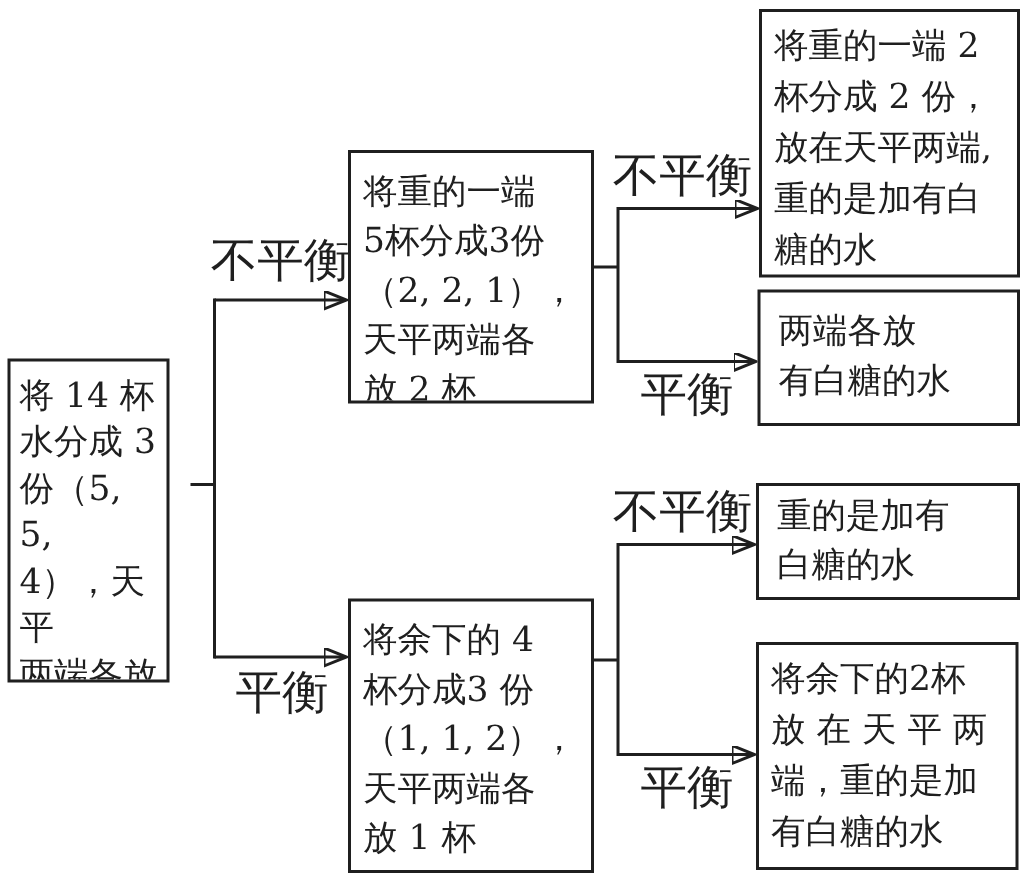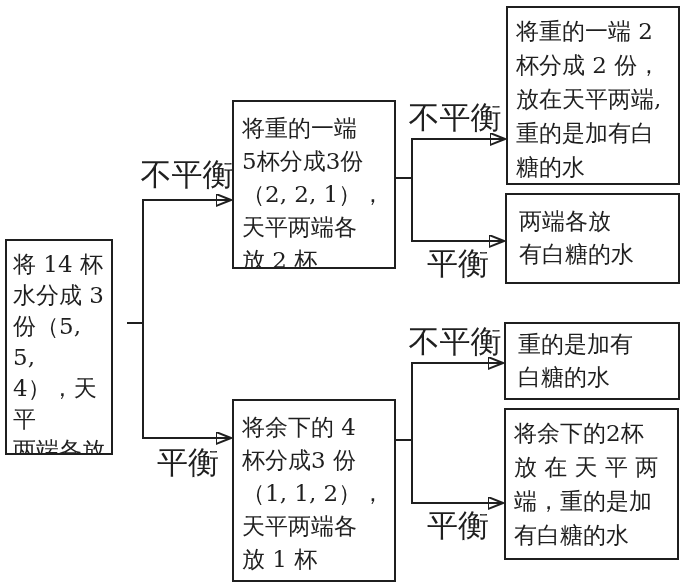--- a/index.html
+++ b/index.html
@@ -32,21 +32,21 @@
     font-size: 23px;
     overflow: hidden;
     text-align: left;
   }
   .n-root       { left: 5px;   top: 239px; width: 108px; height: 216px; line-height: 31px; padding: 8px 2px 0 6px; }
   .n-mid-top    { left: 232px; top: 100px; width: 164px; height: 169px; line-height: 33px; padding: 10px 4px 0 8px; }
   .n-mid-bottom { left: 232px; top: 351px; width: 164px; height: 183px; line-height: 33px; padding: 10px 4px 0 8px; margin-top: 48px; }
   .n-right-1    { left: 506px; top: 6px;   width: 174px; height: 179px; line-height: 34px; padding: 6px 4px 0 8px; }
   .n-right-2    { left: 505px; top: 193px; width: 175px; height: 91px;  line-height: 33px; padding: 10px 4px 0 12px; }
   .n-right-3    { left: 504px; top: 322px; width: 176px; height: 78px;  line-height: 33px; padding: 4px 4px 0 12px; }
-  .n-right-4    { left: 504px; top: 408px; width: 175px; height: 152px; line-height: 34px; padding: 6px 4px 0 8px; }
+  .n-right-4    { left: 504px; top: 428px; width: 175px; height: 152px; line-height: 34px; padding: 6px 4px 0 8px; }
   .edge-label {
     position: absolute;
     transform: translateX(-50%);
     font-size: 31px;
     line-height: 28px;
     white-space: nowrap;
   }
   .l-1a { left: 187px; top: 160px; }
   .l-1b { left: 188px; top: 448px; }
   .l-2a { left: 455px; top: 103px; }

